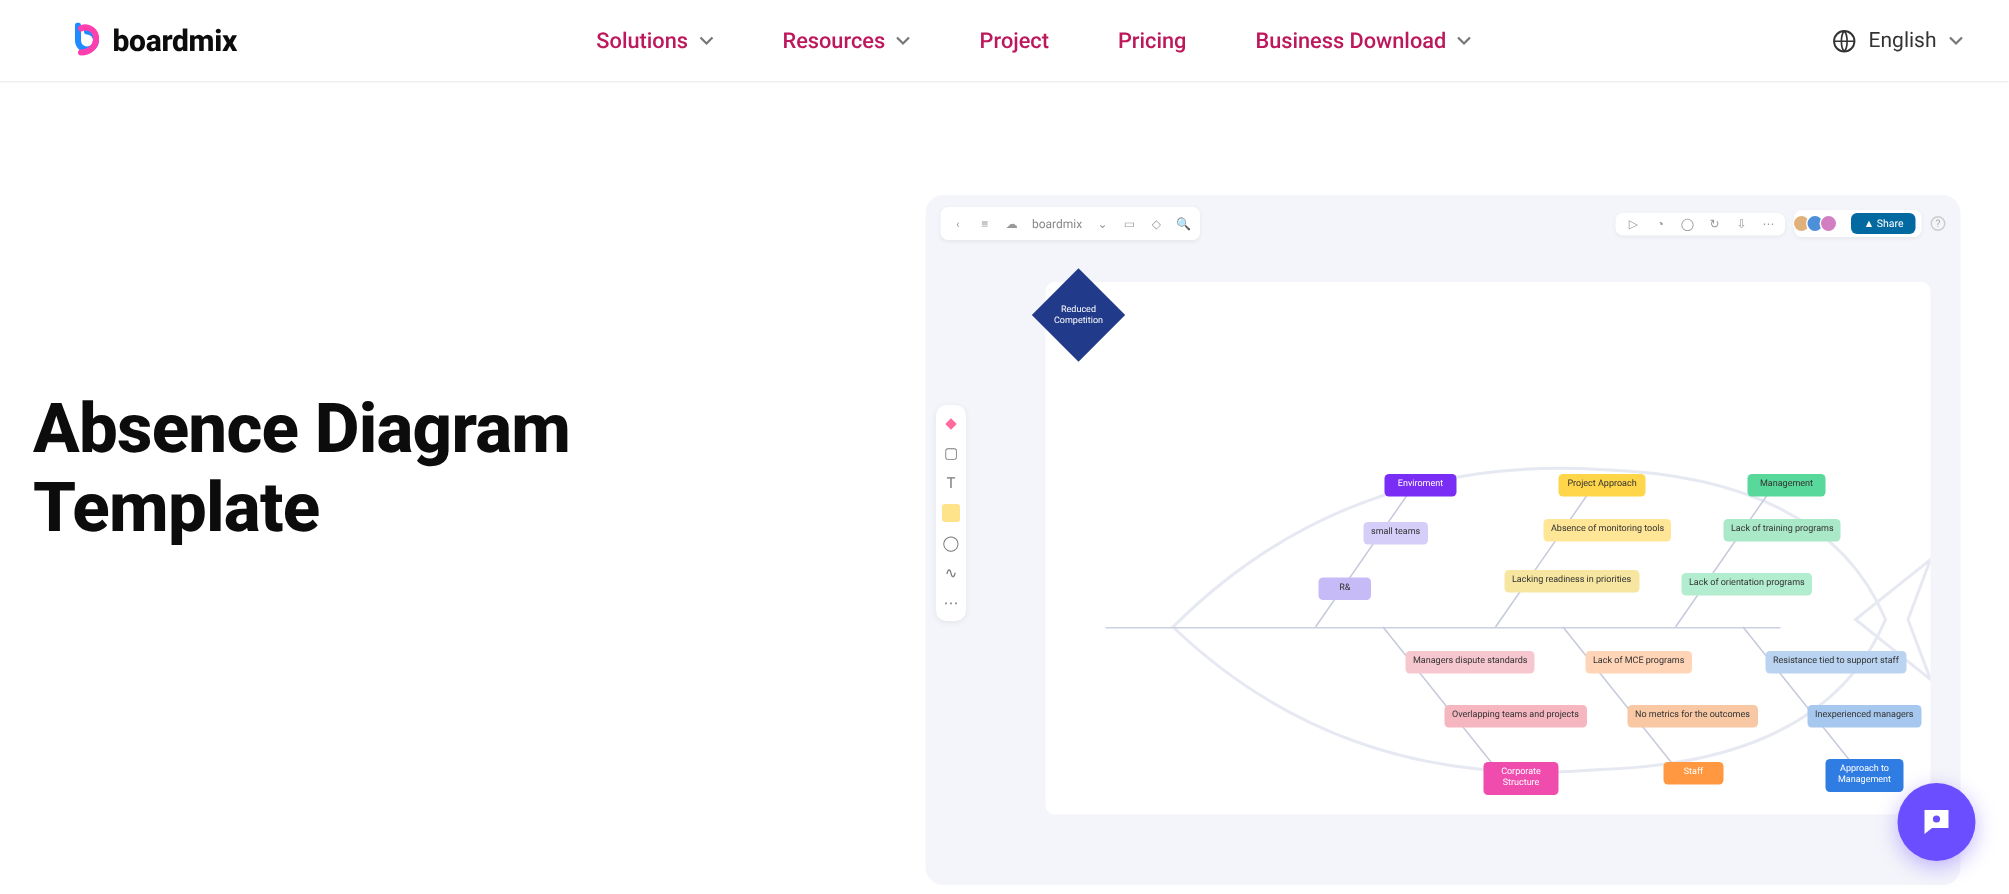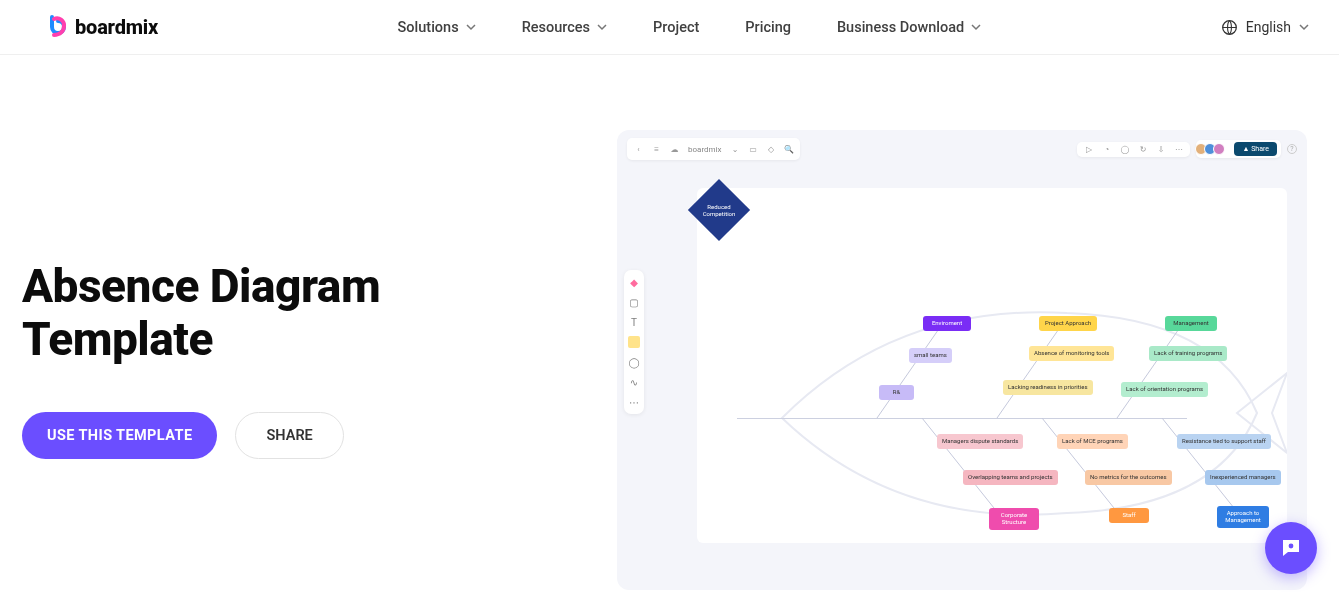--- a/index.html
+++ b/index.html
@@ -3,21 +3,21 @@
   <meta charset="utf-8">
   <style>
     * { margin:0; padding:0; box-sizing:border-box; font-family:-apple-system, BlinkMacSystemFont, "Segoe UI", Roboto, Arial, sans-serif; }
     body { width:1339px; height:596px; background:#ffffff; overflow:hidden; position:relative; }
 
     
     .header { height:55px; border-bottom:1px solid #efefef; display:flex; align-items:center; padding:0 30px 0 45px; }
     .logo { display:flex; align-items:center; gap:6px; font-size:20px; font-weight:800; color:#0c0c0c; letter-spacing:-0.2px;}
     .logo-icon svg { display:block; }
     .nav { flex:1; display:flex; justify-content:center; gap:46px; }
-    .nav-item { color:#404040; font-size:14.5px; font-weight:500; display:flex; align-items:center; gap:7px; cursor:pointer;}
+    .nav-item { color:#be185d; font-size:14.5px; font-weight:500; display:flex; align-items:center; gap:7px; cursor:pointer;}
     .chevron { width:10px; height:10px; }
     .right { display:flex; align-items:center; gap:18px; }
     .lang { display:flex; align-items:center; gap:8px; font-size:14px; color:#333; cursor:pointer; }
     .signin { background:linear-gradient(90deg,#3fbcff 0%, #0e9fff 100%); color:#fff; border:none; border-radius:22px; padding:12px 40px; font-size:15px; font-weight:600; cursor:pointer;}
 
     
     .main { display:flex; padding-top:75px; padding-left:22px; }
     .left { width:555px; padding-top:130px;}
     .title { font-size:46px; font-weight:800; color:#0c0c0c; line-height:1.15; letter-spacing:-0.5px; }
     .desc { margin-top:36px; color:#777; font-size:18px; line-height:1.65; }
@@ -30,21 +30,21 @@
     .preview-inner { position:absolute; inset:0; }
 
     
     .p-top { position:absolute; top:8px; left:0; right:0; height:22px; display:flex; justify-content:space-between; padding:0 10px;}
     .strip { background:#fff; border-radius:5px; display:flex; gap:9px; align-items:center; padding:3px 7px; font-size:8px; color:#888; box-shadow:0 1px 3px rgba(0,0,0,.06);}
     .strip .i { width:9px; height:9px; display:flex; align-items:center; justify-content:center; color:#999;}
     .strip-right { display:flex; gap:6px; align-items:center; }
     .avatars { display:flex; }
     .ava { width:12px; height:12px; border-radius:50%; border:1px solid #fff; margin-left:-3px; }
     .ava1{background:#e2b07a;} .ava2{background:#4e8fd9;} .ava3{background:#d17fc0;}
-    .share-btn { background:#0c4a6e; color:#fff; font-size:7px; padding:3px 8px; border-radius:4px; }
+    .share-btn { background:#0369a1; color:#fff; font-size:7px; padding:3px 8px; border-radius:4px; }
     .help-dot{width:10px;height:10px; border-radius:50%; border:1px solid #ccc; display:flex;align-items:center;justify-content:center; font-size:7px; color:#aaa;}
 
     
     .canvas { position:absolute; top:58px; left:80px; width:590px; height:355px; background:#ffffff; border-radius:6px; }
     .fish-path { position:absolute; inset:0; }
     .spine { position:absolute; top:230px; left:40px; width:450px; height:1px; background:#ccd0e0;}
 
     .node { position:absolute; font-size:6px; color:#333; text-align:center; padding:4px 5px; border-radius:3px; min-width:35px; line-height:1.15;}
     .head { width:44px; height:44px; background:#213a8a; color:#fff; transform:rotate(45deg); display:flex; align-items:center; justify-content:center; font-size:6px; }
     .head span{ transform:rotate(-45deg); text-align:center;}
@@ -121,24 +121,20 @@
       <svg class="chevron" viewBox="0 0 10 10">
           <path d="M1 3l4 4 4-4" fill="none" stroke="#777" stroke-width="1.5"></path>
         </svg>
     </div>
   </div>
 </div>
 
 <div class="main">
   <div class="left">
     <h1 class="title">Absence Diagram Template</h1>
-    <div class="cta-row">
-      <button class="primary-btn">USE THIS TEMPLATE</button>
-      <button class="secondary-btn">SHARE</button>
-    </div>
   </div>
 
   <div class="preview">
     <div class="preview-inner">
       <div class="p-top">
         <div class="strip">
           <span class="i">‹</span>
           <span class="i">≡</span>
           <span class="i">☁</span>
           <span>boardmix</span>

